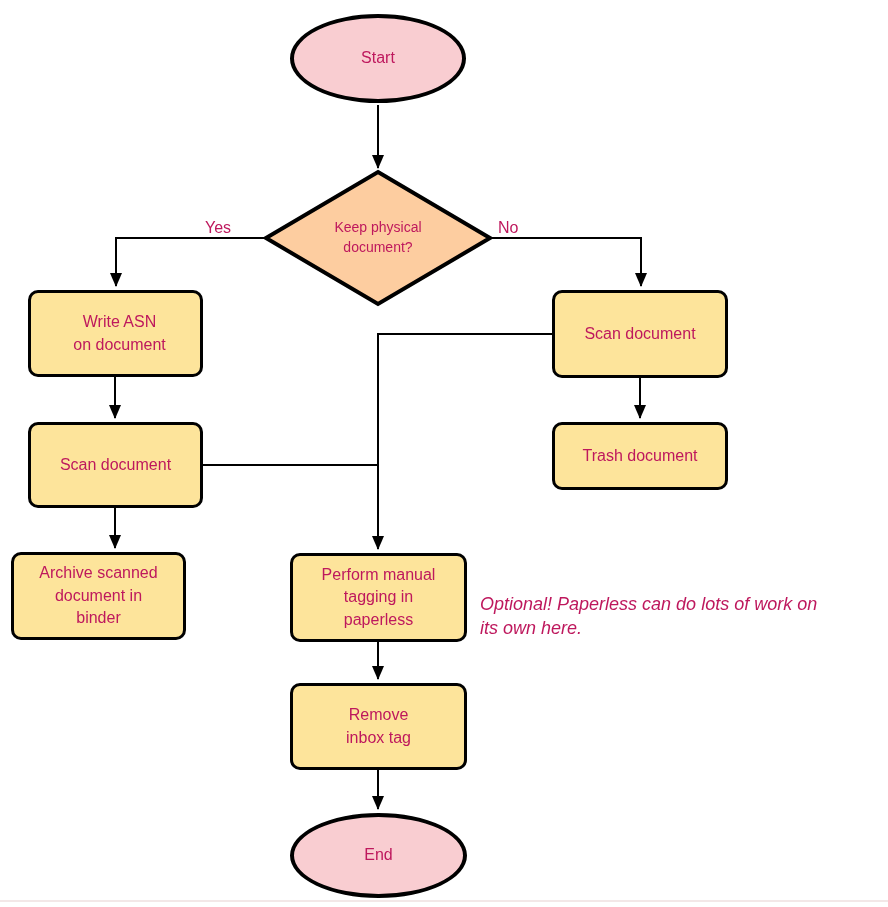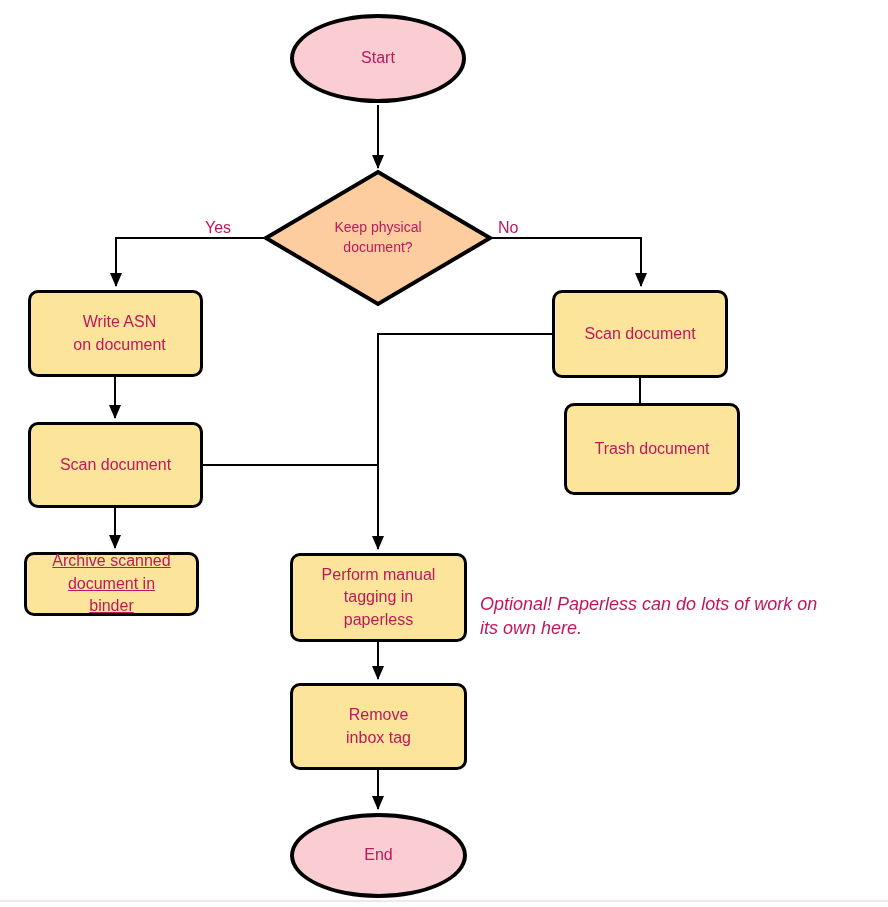--- a/index.html
+++ b/index.html
@@ -119,31 +119,31 @@
 
   <div class="node process" style="left:28px; top:290px; width:175px; height:87px;padding-left:8px;">
     <span>Write ASN
 on document</span>
   </div>
 
   <div class="node process" style="left:28px; top:422px; width:175px; height:86px;">
     <span>Scan document</span>
   </div>
 
-  <div class="node process" style="left:24px; top:552px; width:175px; height:64px;text-decoration:underline;">
+  <div class="node process" style="left:11px; top:552px; width:175px; height:88px;">
     <span>Archive scanned
 document in
 binder</span>
   </div>
 
   <div class="node process" style="left:552px; top:290px; width:176px; height:88px;">
     <span>Scan document</span>
   </div>
 
-  <div class="node process" style="left:552px; top:403px; width:176px; height:92px;margin-left:12px;">
+  <div class="node process" style="left:552px; top:422px; width:176px; height:68px;">
     <span>Trash document</span>
   </div>
 
   <div class="node process" style="left:290px; top:553px; width:177px; height:89px;">
     <span>Perform manual
 tagging in
 paperless</span>
   </div>
 
   <div class="node terminal" style="left:290px; top:813px; width:177px; height:85px;">

